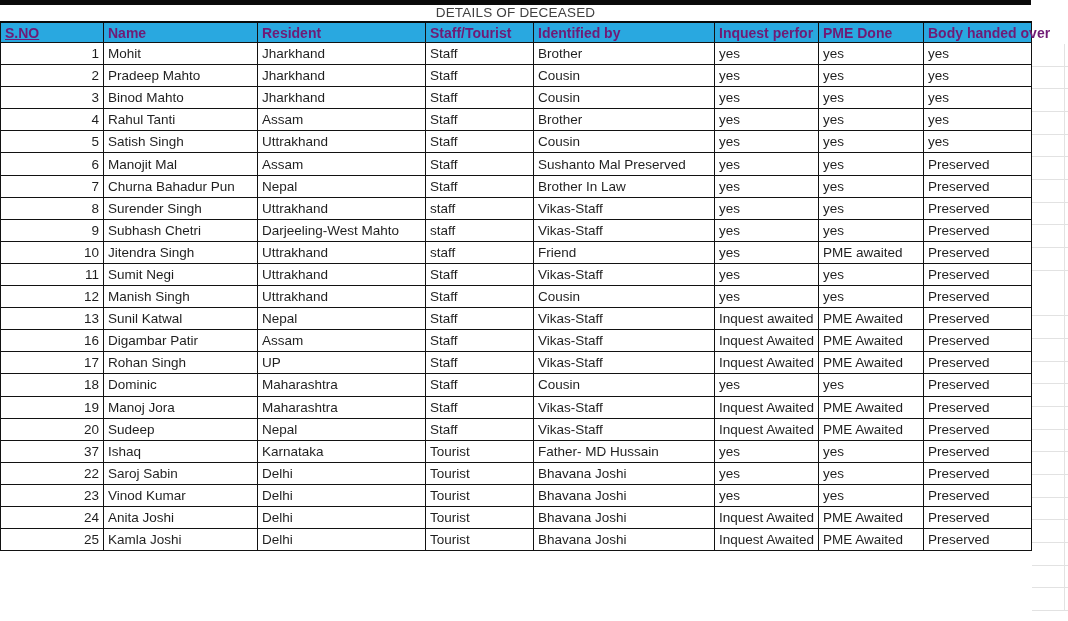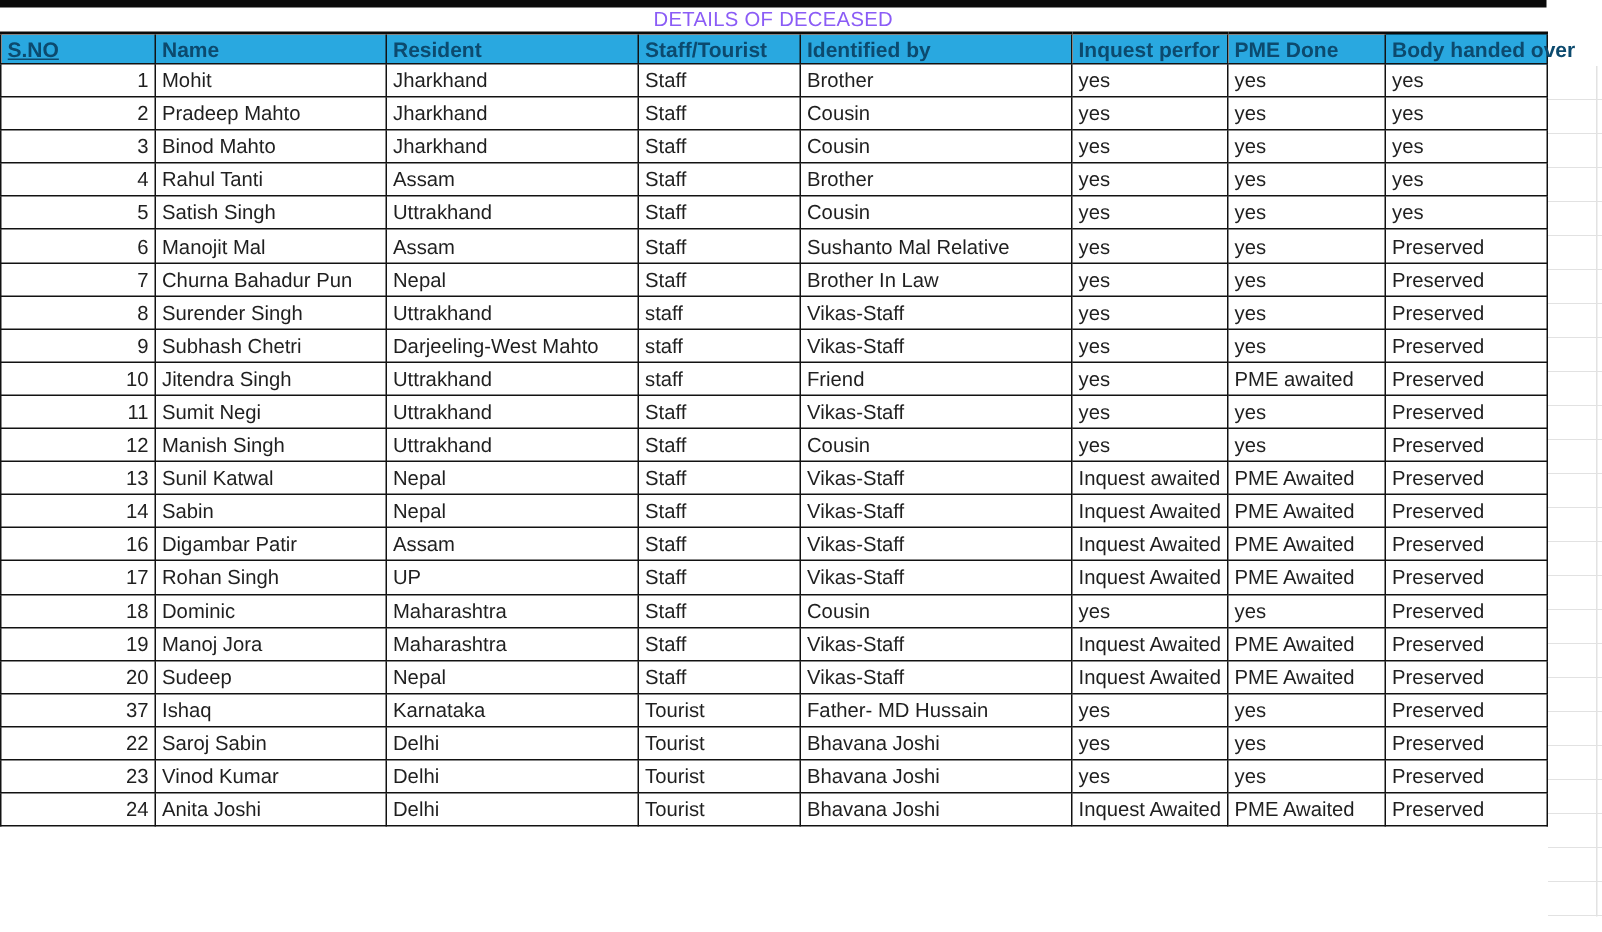--- a/index.html
+++ b/index.html
@@ -5,34 +5,34 @@
   html,body { margin:0; padding:0; background:#ffffff; }
   .sheet {
     position:relative; width:1068px; height:621px; background:#ffffff;
     font-family:"Liberation Sans","DejaVu Sans",sans-serif; overflow:hidden;
   }
   .topbar {
     position:absolute; left:0; top:0; width:1031px; height:5px; background:#0a0a0a;
   }
   .sheet-title {
     position:absolute; left:0; top:4px; width:1031px; height:17px;
-    text-align:center; font-size:13.5px; color:#8b5cf6; letter-spacing:0.2px;
+    text-align:center; font-size:13.5px; color:#404040; letter-spacing:0.2px;
     line-height:17px; font-weight:400;
   }
   table.deceased {
     position:absolute; left:0; top:21px; width:1031px;
     border-collapse:collapse; table-layout:fixed;
     font-size:13.5px; color:#1f1f1f;
   }
   table.deceased th, table.deceased td {
     border:1.5px solid #121212; padding:0 4px;
     white-space:nowrap; overflow:hidden; vertical-align:middle;
   }
   table.deceased thead th {
-    background:#29a8e0; color:#0c4a6e; font-weight:700; font-size:14px;
+    background:#29a8e0; color:#701a75; font-weight:700; font-size:14px;
     text-align:left; height:19px; border-top:2.5px solid #0a0a0a;
   }
   table.deceased td { height:21.1px; }
   .h { white-space:nowrap; }
   .h.clip { overflow:hidden; }
   .h.spill { overflow:visible; position:relative; z-index:2; }
   .u { text-decoration:underline; }
   td.num { text-align:right; padding-right:6px; }
   .right-strip {
     position:absolute; left:1032px; top:44px; width:36px; height:567px;
@@ -140,21 +140,21 @@
       <td>Cousin</td>
       <td>yes</td>
       <td>yes</td>
       <td>yes</td>
     </tr>
         <tr>
       <td class="num">6</td>
       <td>Manojit Mal</td>
       <td>Assam</td>
       <td>Staff</td>
-      <td>Sushanto Mal Relative</td>
+      <td>Sushanto Mal Preserved</td>
       <td>yes</td>
       <td>yes</td>
       <td>Preserved</td>
     </tr>
         <tr>
       <td class="num">7</td>
       <td>Churna Bahadur Pun</td>
       <td>Nepal</td>
       <td>Staff</td>
       <td>Brother In Law</td>
@@ -216,30 +216,20 @@
       <td class="num">13</td>
       <td>Sunil Katwal</td>
       <td>Nepal</td>
       <td>Staff</td>
       <td>Vikas-Staff</td>
       <td>Inquest awaited</td>
       <td>PME Awaited</td>
       <td>Preserved</td>
     </tr>
         <tr>
-      <td class="num">14</td>
-      <td>Sabin</td>
-      <td>Nepal</td>
-      <td>Staff</td>
-      <td>Vikas-Staff</td>
-      <td>Inquest Awaited</td>
-      <td>PME Awaited</td>
-      <td>Preserved</td>
-    </tr>
-        <tr>
       <td class="num">16</td>
       <td>Digambar Patir</td>
       <td>Assam</td>
       <td>Staff</td>
       <td>Vikas-Staff</td>
       <td>Inquest Awaited</td>
       <td>PME Awaited</td>
       <td>Preserved</td>
     </tr>
         <tr>
@@ -315,19 +305,29 @@
         <tr>
       <td class="num">24</td>
       <td>Anita Joshi</td>
       <td>Delhi</td>
       <td>Tourist</td>
       <td>Bhavana Joshi</td>
       <td>Inquest Awaited</td>
       <td>PME Awaited</td>
       <td>Preserved</td>
     </tr>
+        <tr>
+      <td class="num">25</td>
+      <td>Kamla Joshi</td>
+      <td>Delhi</td>
+      <td>Tourist</td>
+      <td>Bhavana Joshi</td>
+      <td>Inquest Awaited</td>
+      <td>PME Awaited</td>
+      <td>Preserved</td>
+    </tr>
       </tbody>
   </table>
 
   <div class="right-strip"></div>
   <div class="right-strip-vline"></div>
 
 </div>
 
 </body></html>

